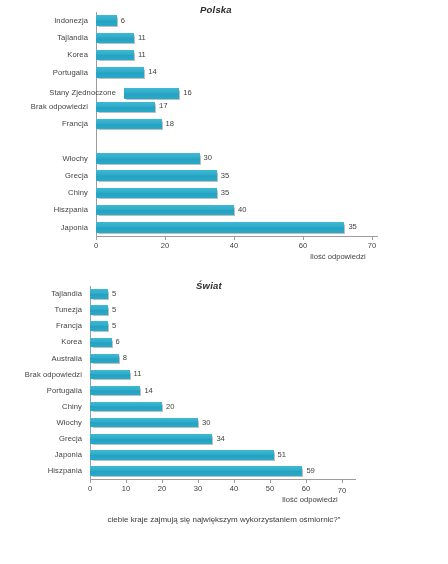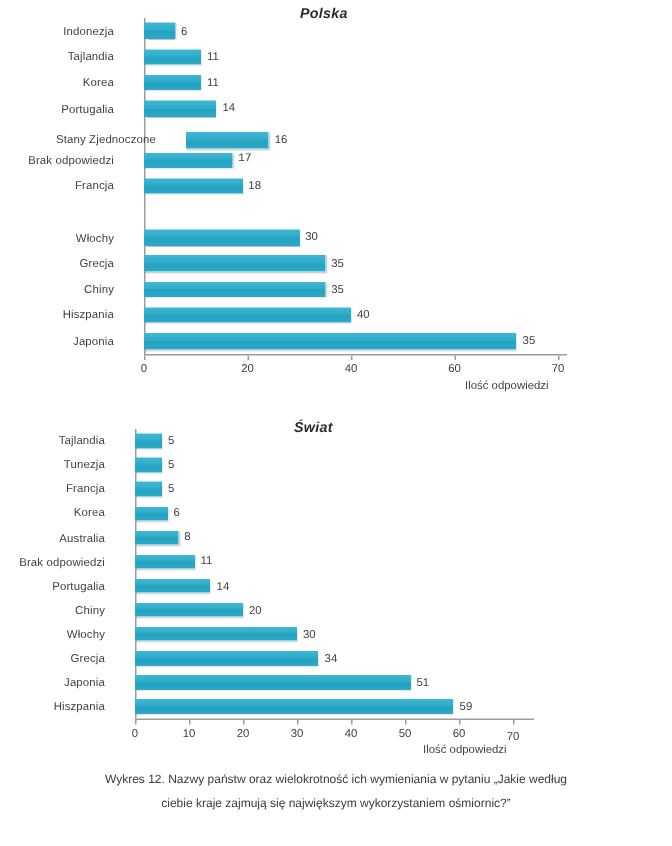--- a/index.html
+++ b/index.html
@@ -50,21 +50,21 @@
   .row {
     position: absolute;
     left: 0;
     width: 100%;
     display: flex;
     align-items: center;
   }
   .cat-label {
     position: absolute;
     right: 100%;
-    padding-right: 20px;
+    padding-right: 8px;
     font-size: 7.6px;
     color: #3f3f3f;
     white-space: nowrap;
     text-align: center;
     line-height: 1;
     letter-spacing: 0.1px;
   }
   .bar {
     position: absolute;
     left: 0;
@@ -287,15 +287,14 @@
       <div class="tick" style="left: 180px; top: 199px; text-align: center;">50</div>
       <div class="tick-mark" style="left: 216px; top: 194px;"></div>
       <div class="tick" style="left: 216px; top: 199px;">60</div>
       <div class="tick-mark" style="left: 252px; top: 194px;"></div>
       <div class="tick" style="left: 252px; top: 201px; text-align: center;">70</div>
       <div class="axis-title" style="left: 192px; top: 210px;">Ilość odpowiedzi</div>
     </div>
 </div>
 
 <div id="caption">
-  <span class="cap-line">Wykres 12. Nazwy państw oraz wielokrotność ich wymieniania w pytaniu „Jakie według</span>
   <span class="cap-line">ciebie kraje zajmują się największym wykorzystaniem ośmiornic?”</span>
 </div>
 
 </body></html>

